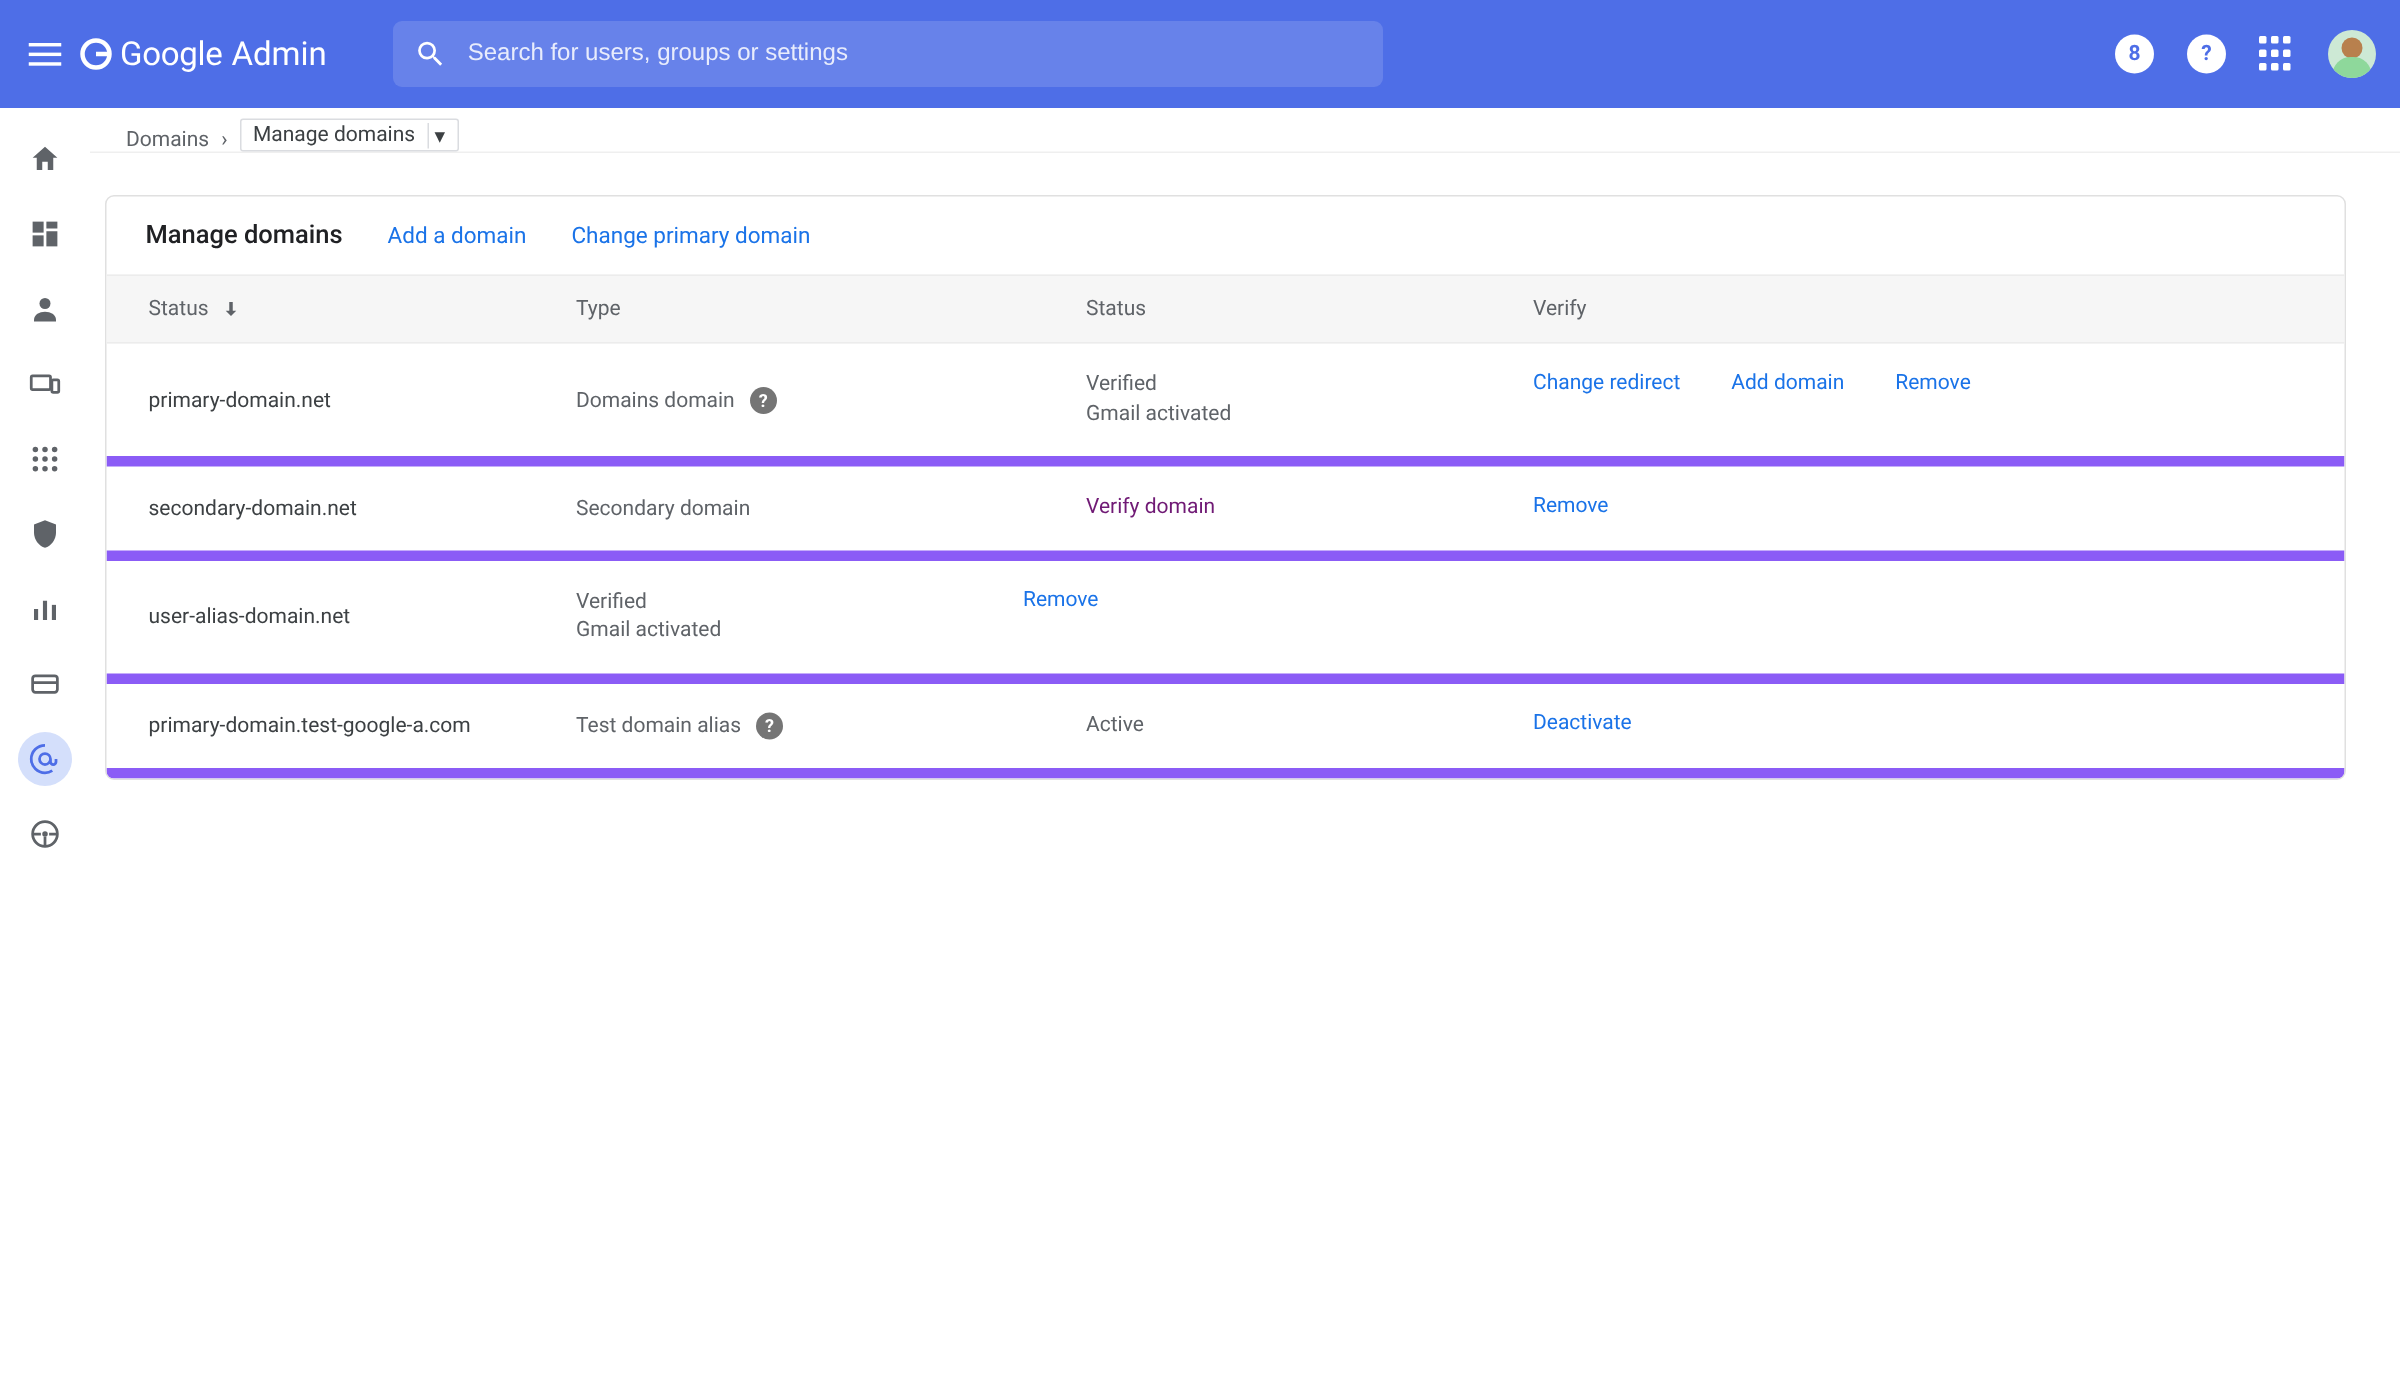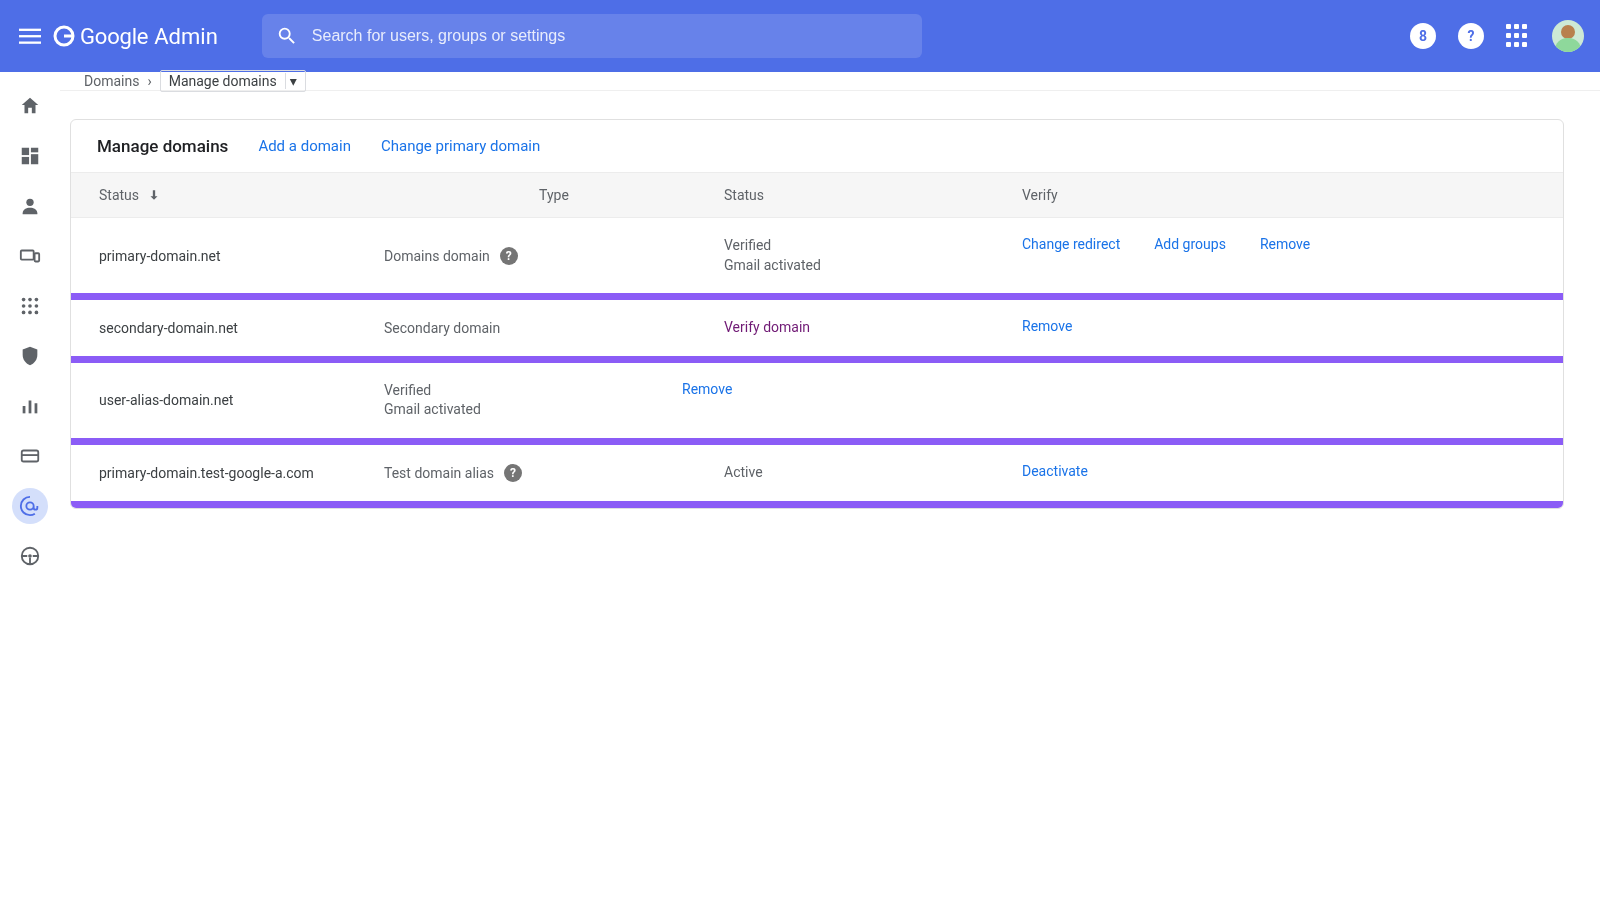--- a/index.html
+++ b/index.html
@@ -64,22 +64,22 @@
   .rail-item {
     width:36px;height:36px;border-radius:50%;
     display:flex;align-items:center;justify-content:center;
     color:#5f6368; cursor:pointer;
   }
   .rail-item.active { background:#d4dffb; color:#4e6ee7; }
   .rail-item svg { width:22px;height:22px; }
 
   .main { flex:1; }
   .breadcrumbs {
-    height:19px;
-    display:flex; align-items:center;
+    height:30px;
+    display:flex; align-items:flex-end;
     padding-left:24px;
     color:#5f6368;
     font-size:14px;
     border-bottom:1px solid #efefef;
   }
   .crumb-link { color:#5f6368; cursor:pointer; }
   .crumb-sep { margin:0 8px; color:#5f6368;}
   .crumb-select {
     border:1px solid #dadce0;
     display:inline-flex; align-items:center;
@@ -107,21 +107,21 @@
   .tbl-head {
     background:#f6f6f6;
     display:flex;
     padding:14px 28px;
     color:#5f6368;
     font-size:14px;
     border-top:1px solid #ececec;
     border-bottom:1px solid #ececec;
   }
   .col-domain { flex:0 0 285px; display:flex; align-items:center; gap:8px;}
-  .col-type   { flex:0 0 340px;text-align:center;}
+  .col-type   { flex:0 0 340px;}
   .col-status { flex:0 0 298px;}
   .col-actions{ flex:1;}
   .sort-arrow { width:14px;height:14px;}
   .row {
     display:flex;
     padding:18px 28px;
     border-bottom:7px solid #8b5cf6;
     font-size:14px;
   }
   .row .col-domain { color:#3c4043; }
@@ -292,21 +292,21 @@
               <span>Domains domain</span>
               <span class="help-badge">?</span>
             </div>
             <div class="col-status">
               <div class="status-line">Verified</div>
               <div class="status-line">Gmail activated</div>
             </div>
             <div class="col-actions">
               <div class="actions-wrap">
                 <span class="action-link">Change redirect</span>
-                <span class="action-link">Add groups</span>
+                <span class="action-link">Add domain</span>
                 <span class="action-link">Remove</span>
               </div>
             </div>
           </div>
           <div class="row">
             <div class="col-domain">secondary-domain.net</div>
             <div class="col-type">
               <span>Secondary domain</span>
             </div>
             <div class="col-status">

